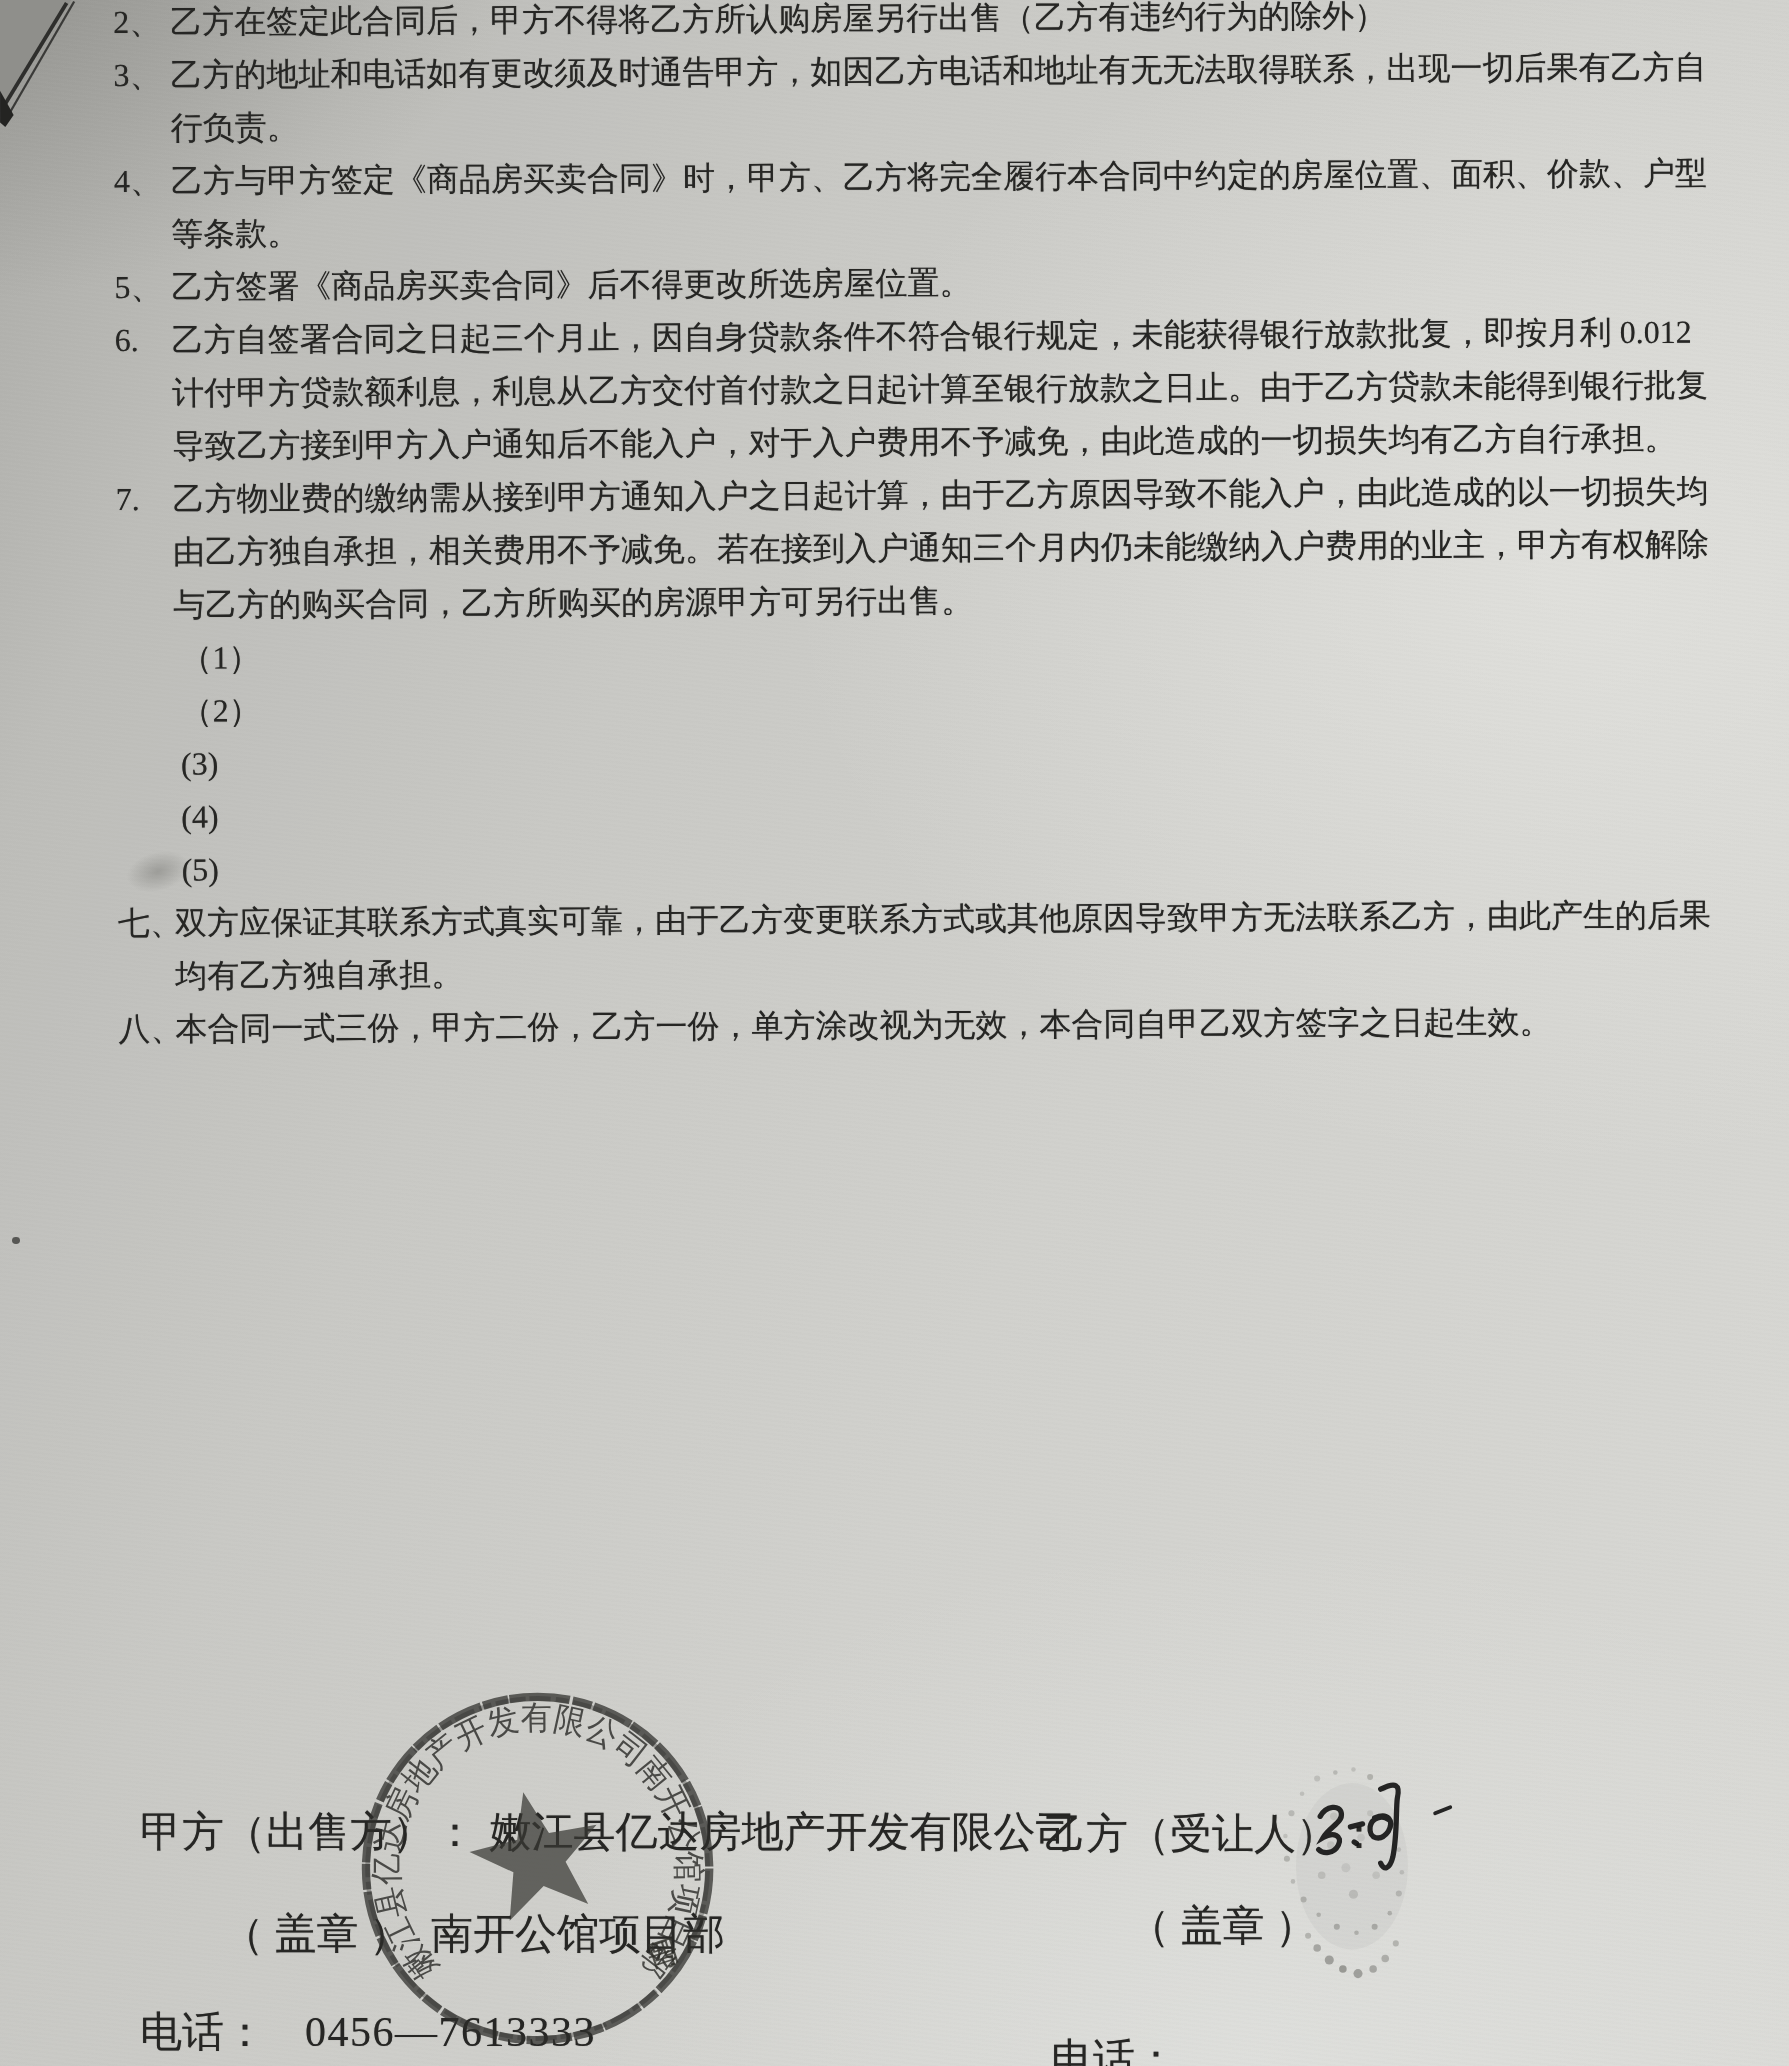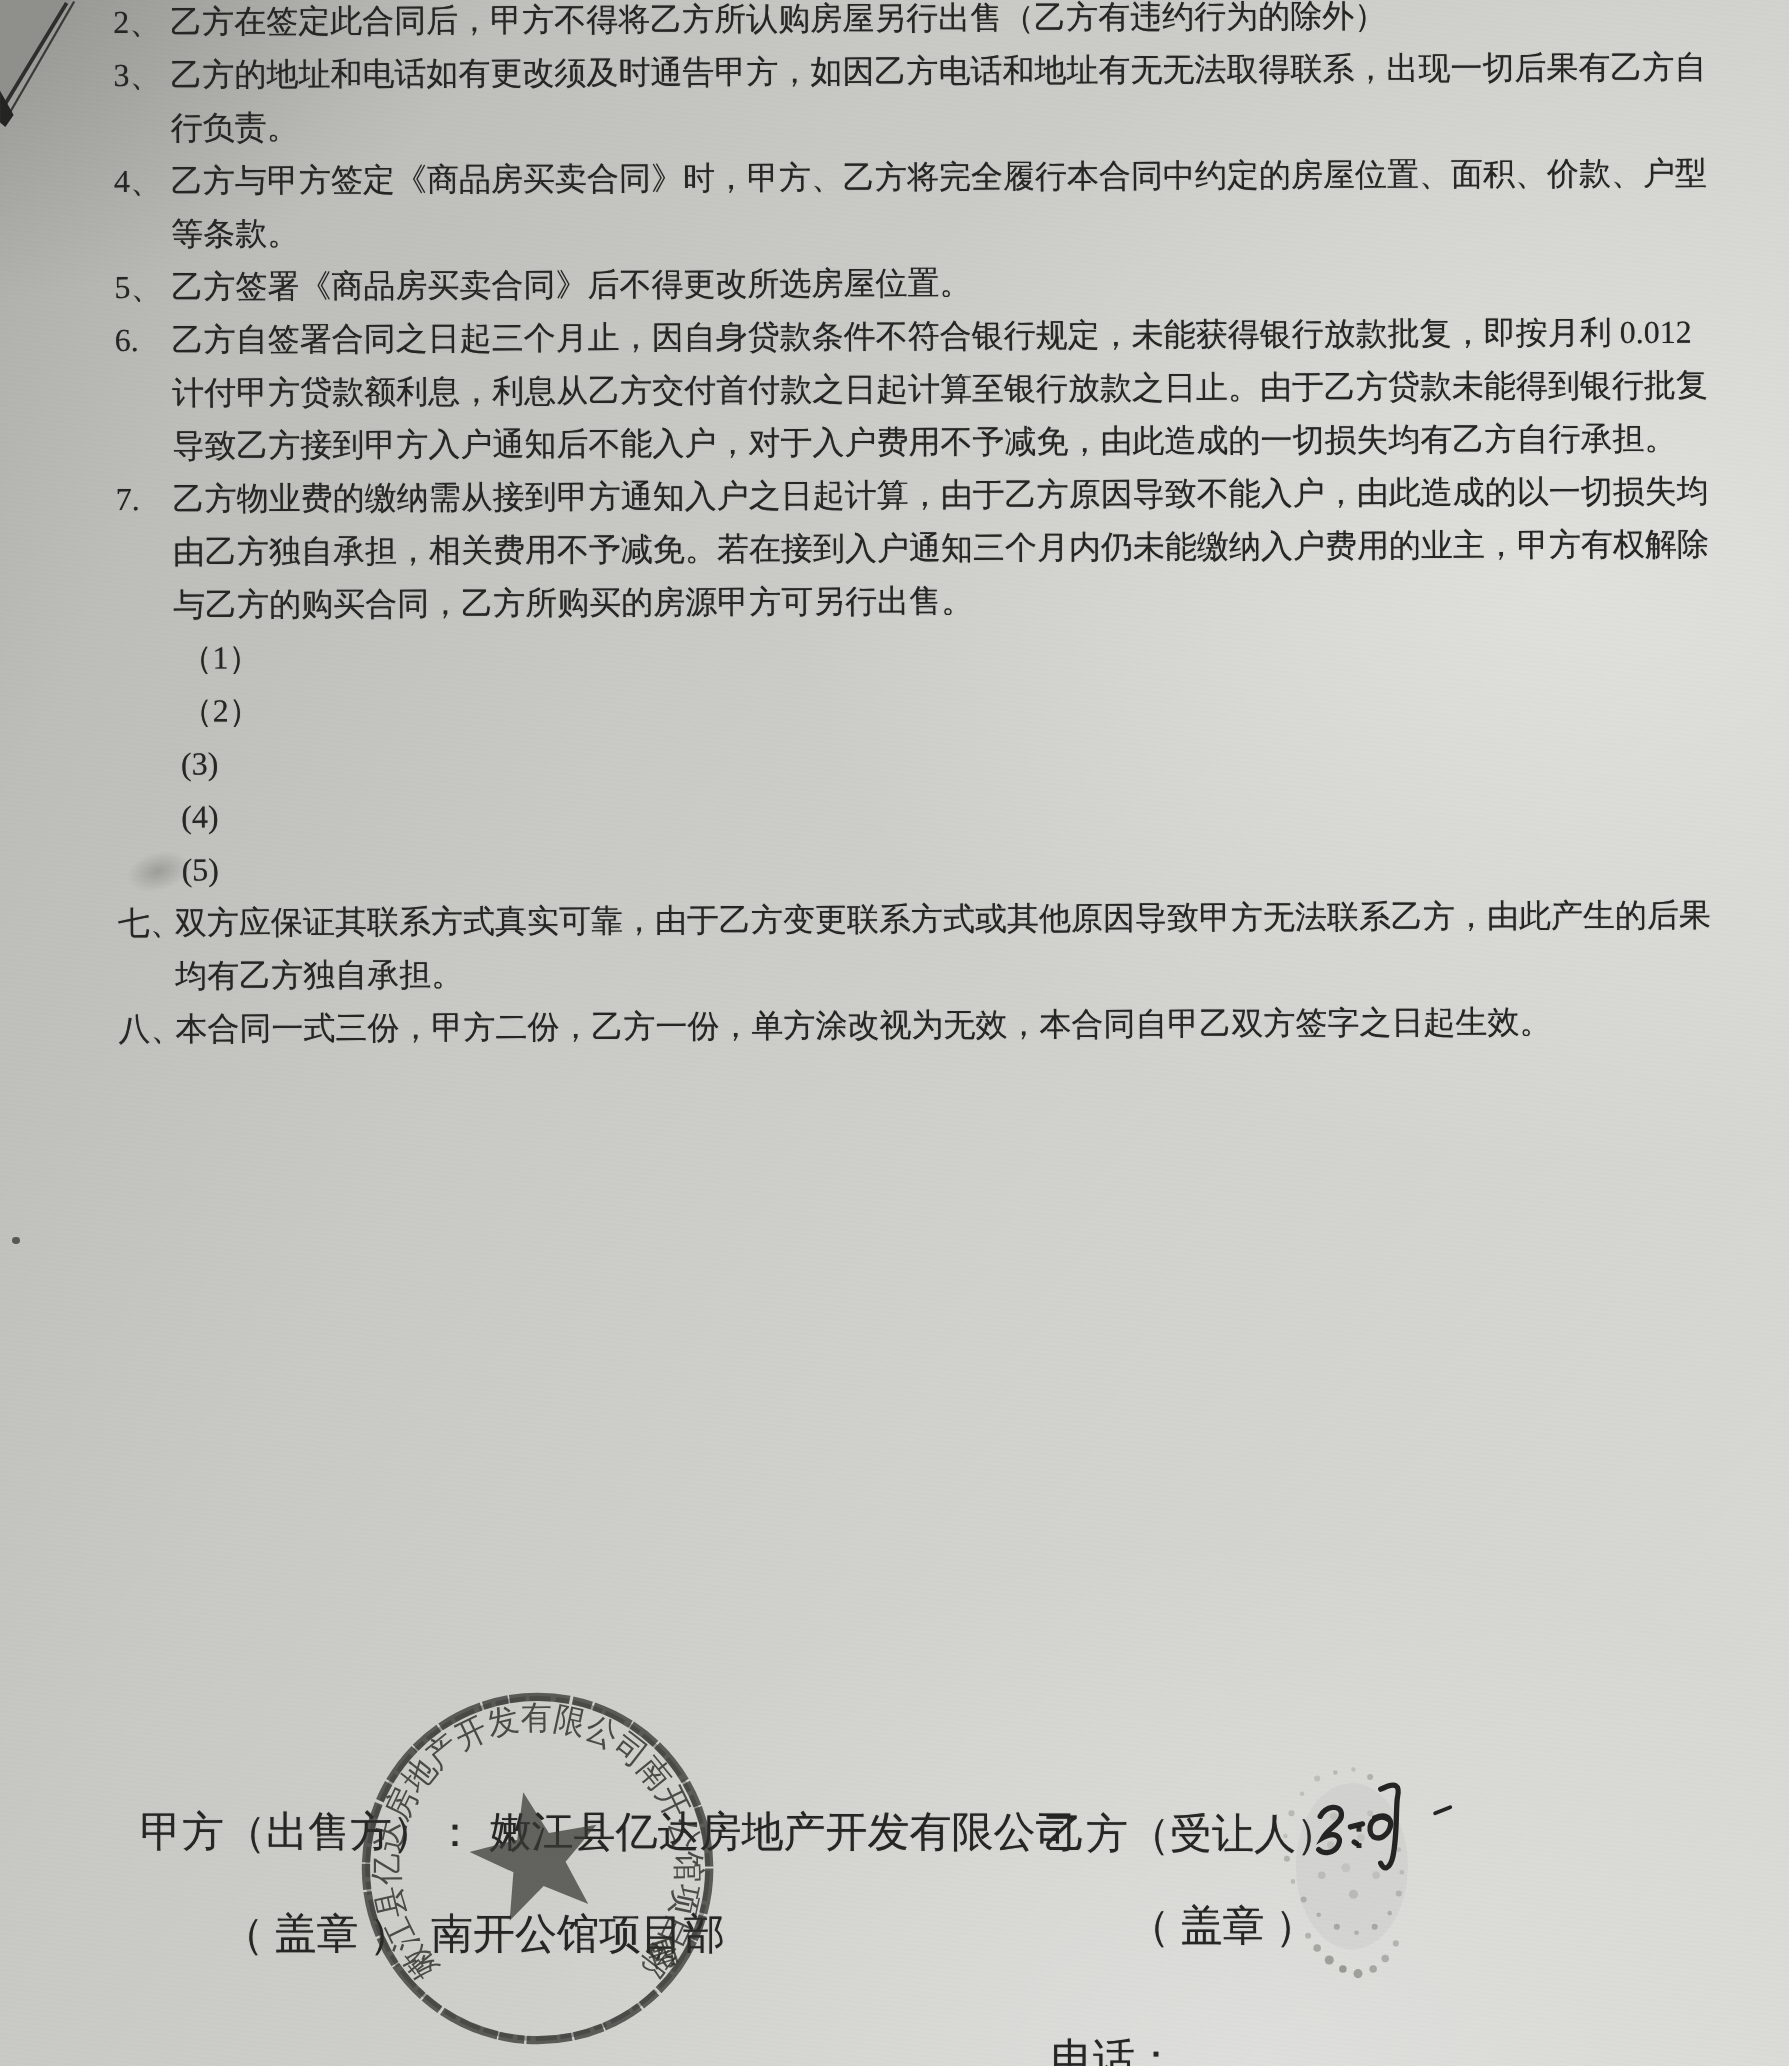--- a/index.html
+++ b/index.html
@@ -62,20 +62,23 @@
   </div>
 
   <div class="speck"></div>
   <div class="smudge"></div>
 
   <div class="sig" style="left:140px; top:1804px;">
     <span>甲方（出售方）：</span><span class="company">嫩江县亿达房地产开发有限公司</span>
   </div>
   <div class="sig" style="left:222px; top:1906px;">
     <span>（ 盖章 ）</span><span class="dept">南开公馆项目部</span>
+  </div>
+  <div class="sig" style="left:140px; top:2004px;">
+    <span>电话：</span><span class="phone-num">0456—7613333</span>
   </div>
   <div class="sig" style="left:1044px; top:1806px;">
     <span>乙方（受让人）：</span>
   </div>
   <div class="sig" style="left:1128px; top:1898px;">
     <span>（ 盖章 ）</span>
   </div>
   <div class="sig" style="left:1051px; top:2031px;">
     <span>电话：</span>
   </div>

